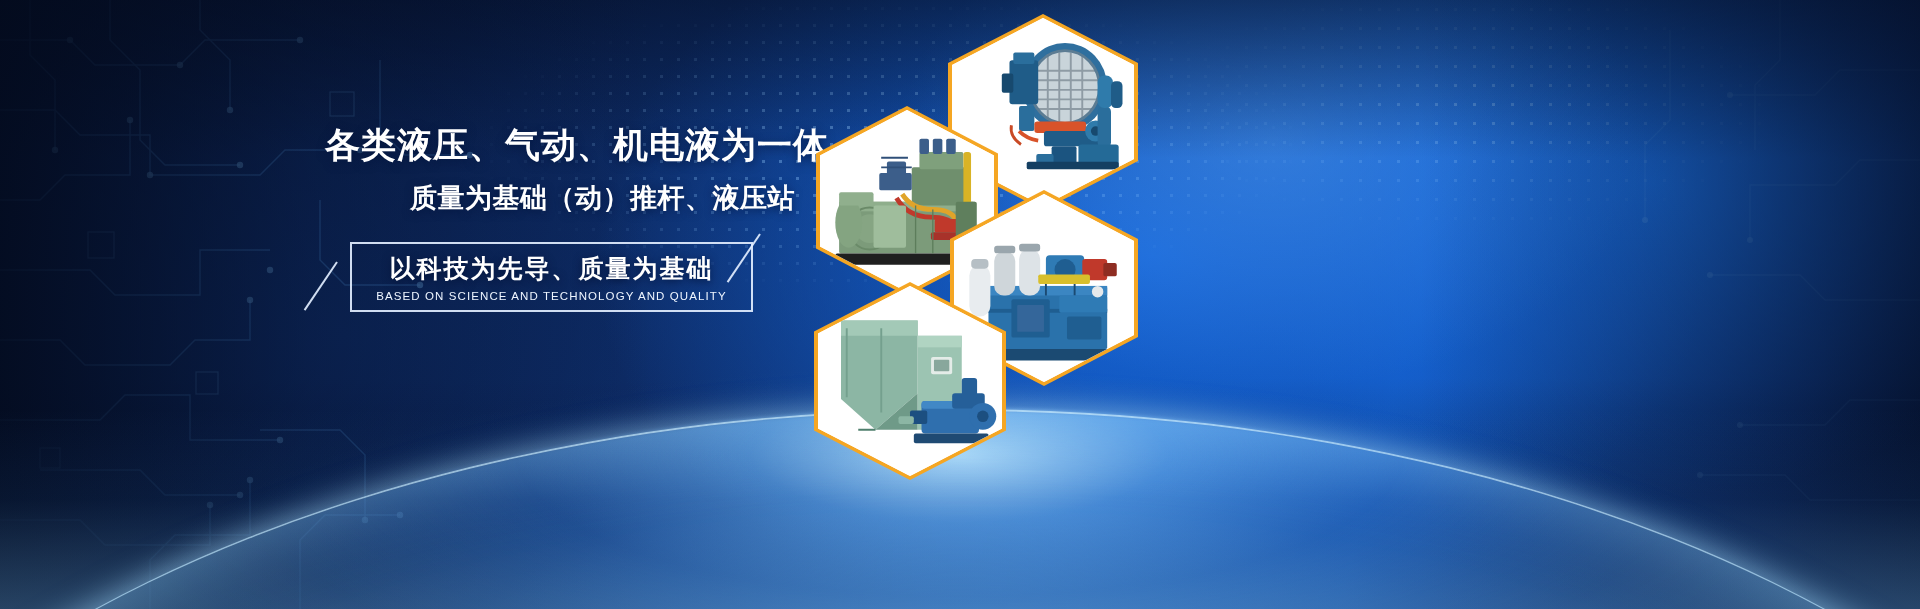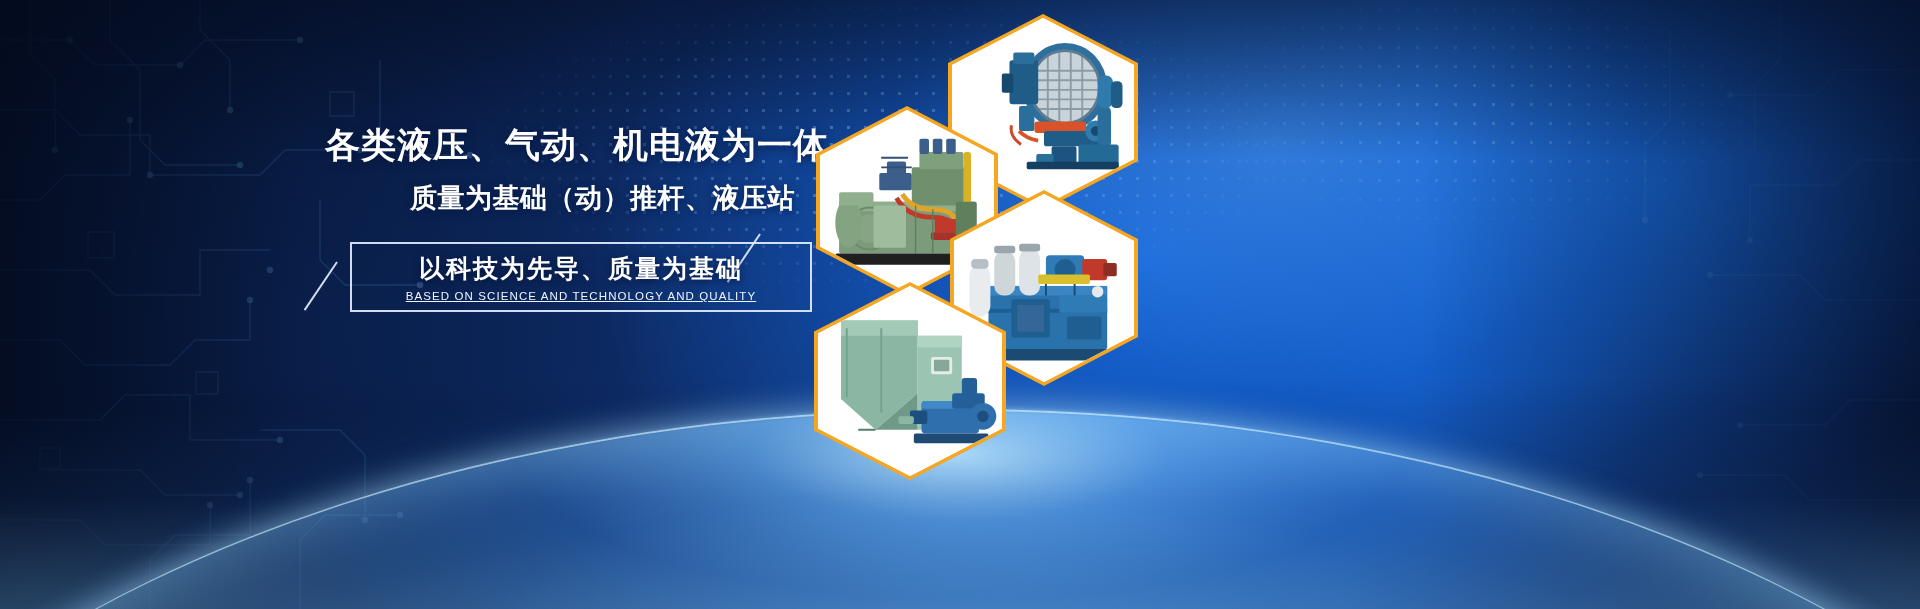--- a/index.html
+++ b/index.html
@@ -79,30 +79,30 @@
     text-align:right;white-space:nowrap;line-height:1.2;
     text-shadow:0 2px 10px rgba(0,20,60,.75);
   }
   .subline{
     margin-top:14px;font-size:27px;font-weight:700;color:#ffffff;letter-spacing:.5px;
     text-align:right;white-space:nowrap;
     text-shadow:0 2px 9px rgba(0,20,60,.75);
   }
   .slogan-wrap{position:relative;margin-top:26px;height:72px;}
   .slogan-box{
-    position:absolute;left:25px;top:0;width:462px;height:70px;
+    position:absolute;left:25px;top:0;width:403px;height:70px;
     border:2px solid rgba(226,238,255,.92);
     display:flex;flex-direction:column;align-items:center;justify-content:center;
   }
   .slogan-cn{
     font-size:25px;font-weight:700;color:#ffffff;letter-spacing:2px;white-space:nowrap;
     text-shadow:0 2px 8px rgba(0,15,50,.8);
   }
   .slogan-en{
-    margin-top:5px;font-size:11.5px;color:#eef5ff;letter-spacing:1.1px;white-space:nowrap;text-decoration:underline;
+    margin-top:5px;font-size:11.5px;color:#eef5ff;letter-spacing:1.1px;white-space:nowrap;
   }
   .slash{position:absolute;width:2px;background:rgba(226,238,255,.92);}
   .slash-l{left:11px;top:20px;height:58px;transform:rotate(34deg);transform-origin:top center;}
   .slash-r{left:434px;top:-8px;height:58px;transform:rotate(34deg);transform-origin:top center;}
 
   
   .hexes{position:absolute;left:780px;top:0;width:400px;height:480px;}
   .hex{
     position:absolute;
     -webkit-clip-path:polygon(50% 0%,100% 25%,100% 75%,50% 100%,0% 75%,0% 25%);

